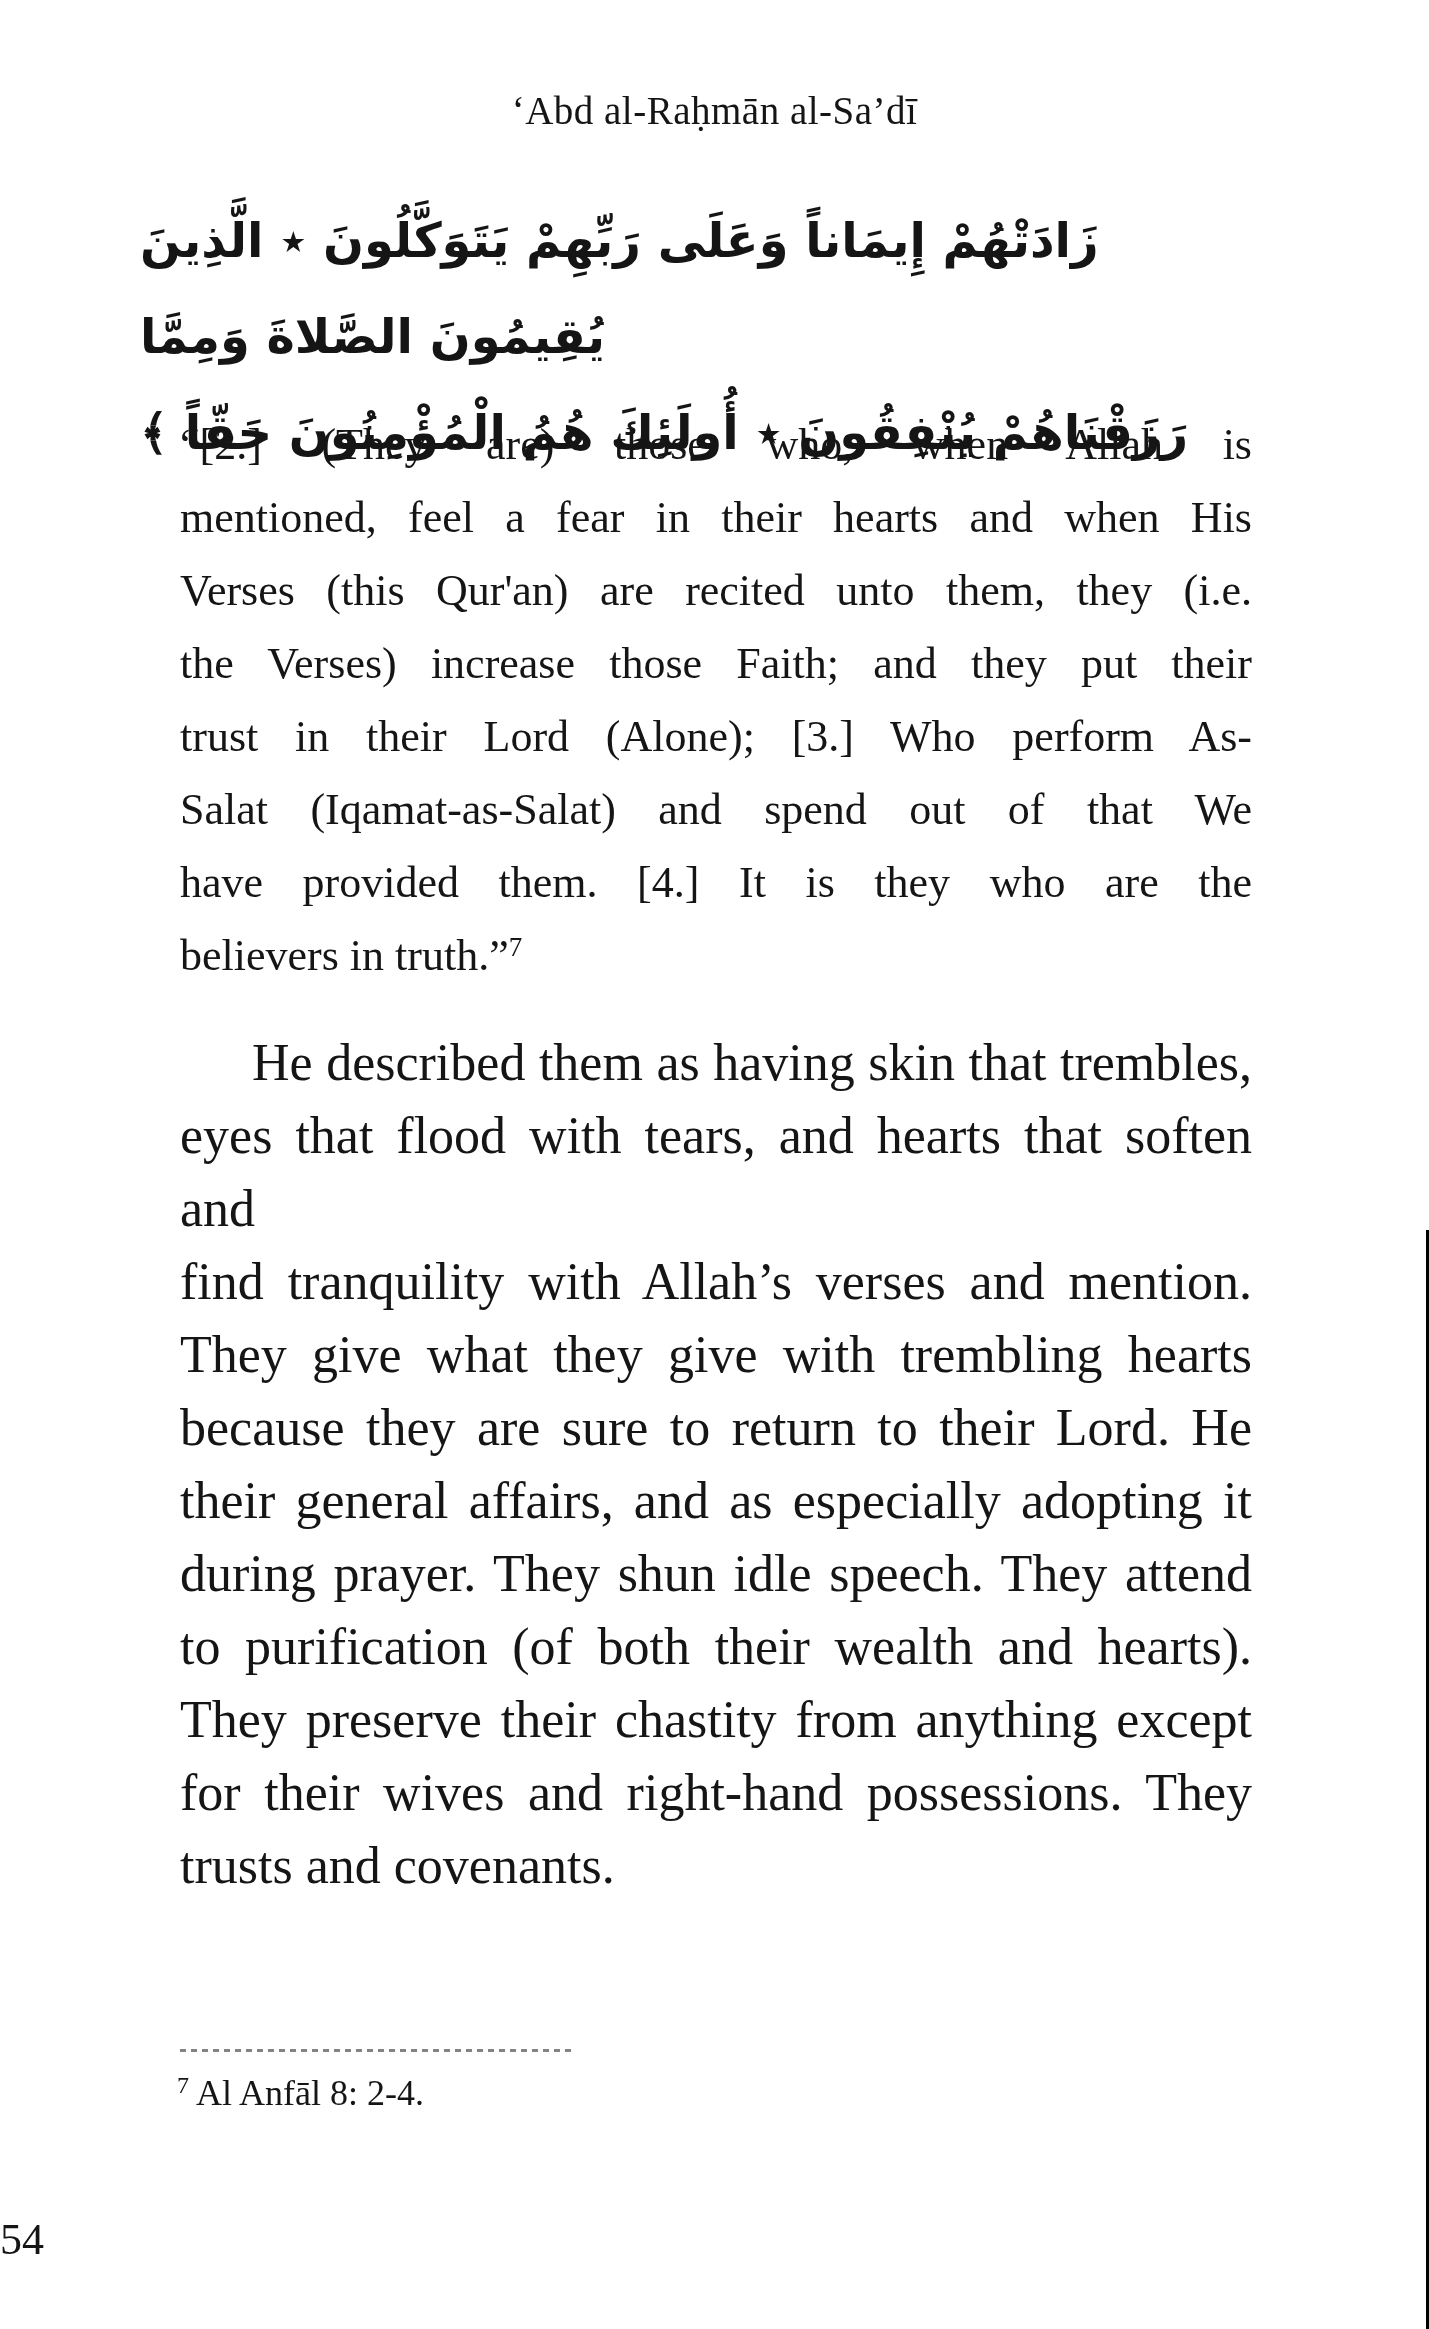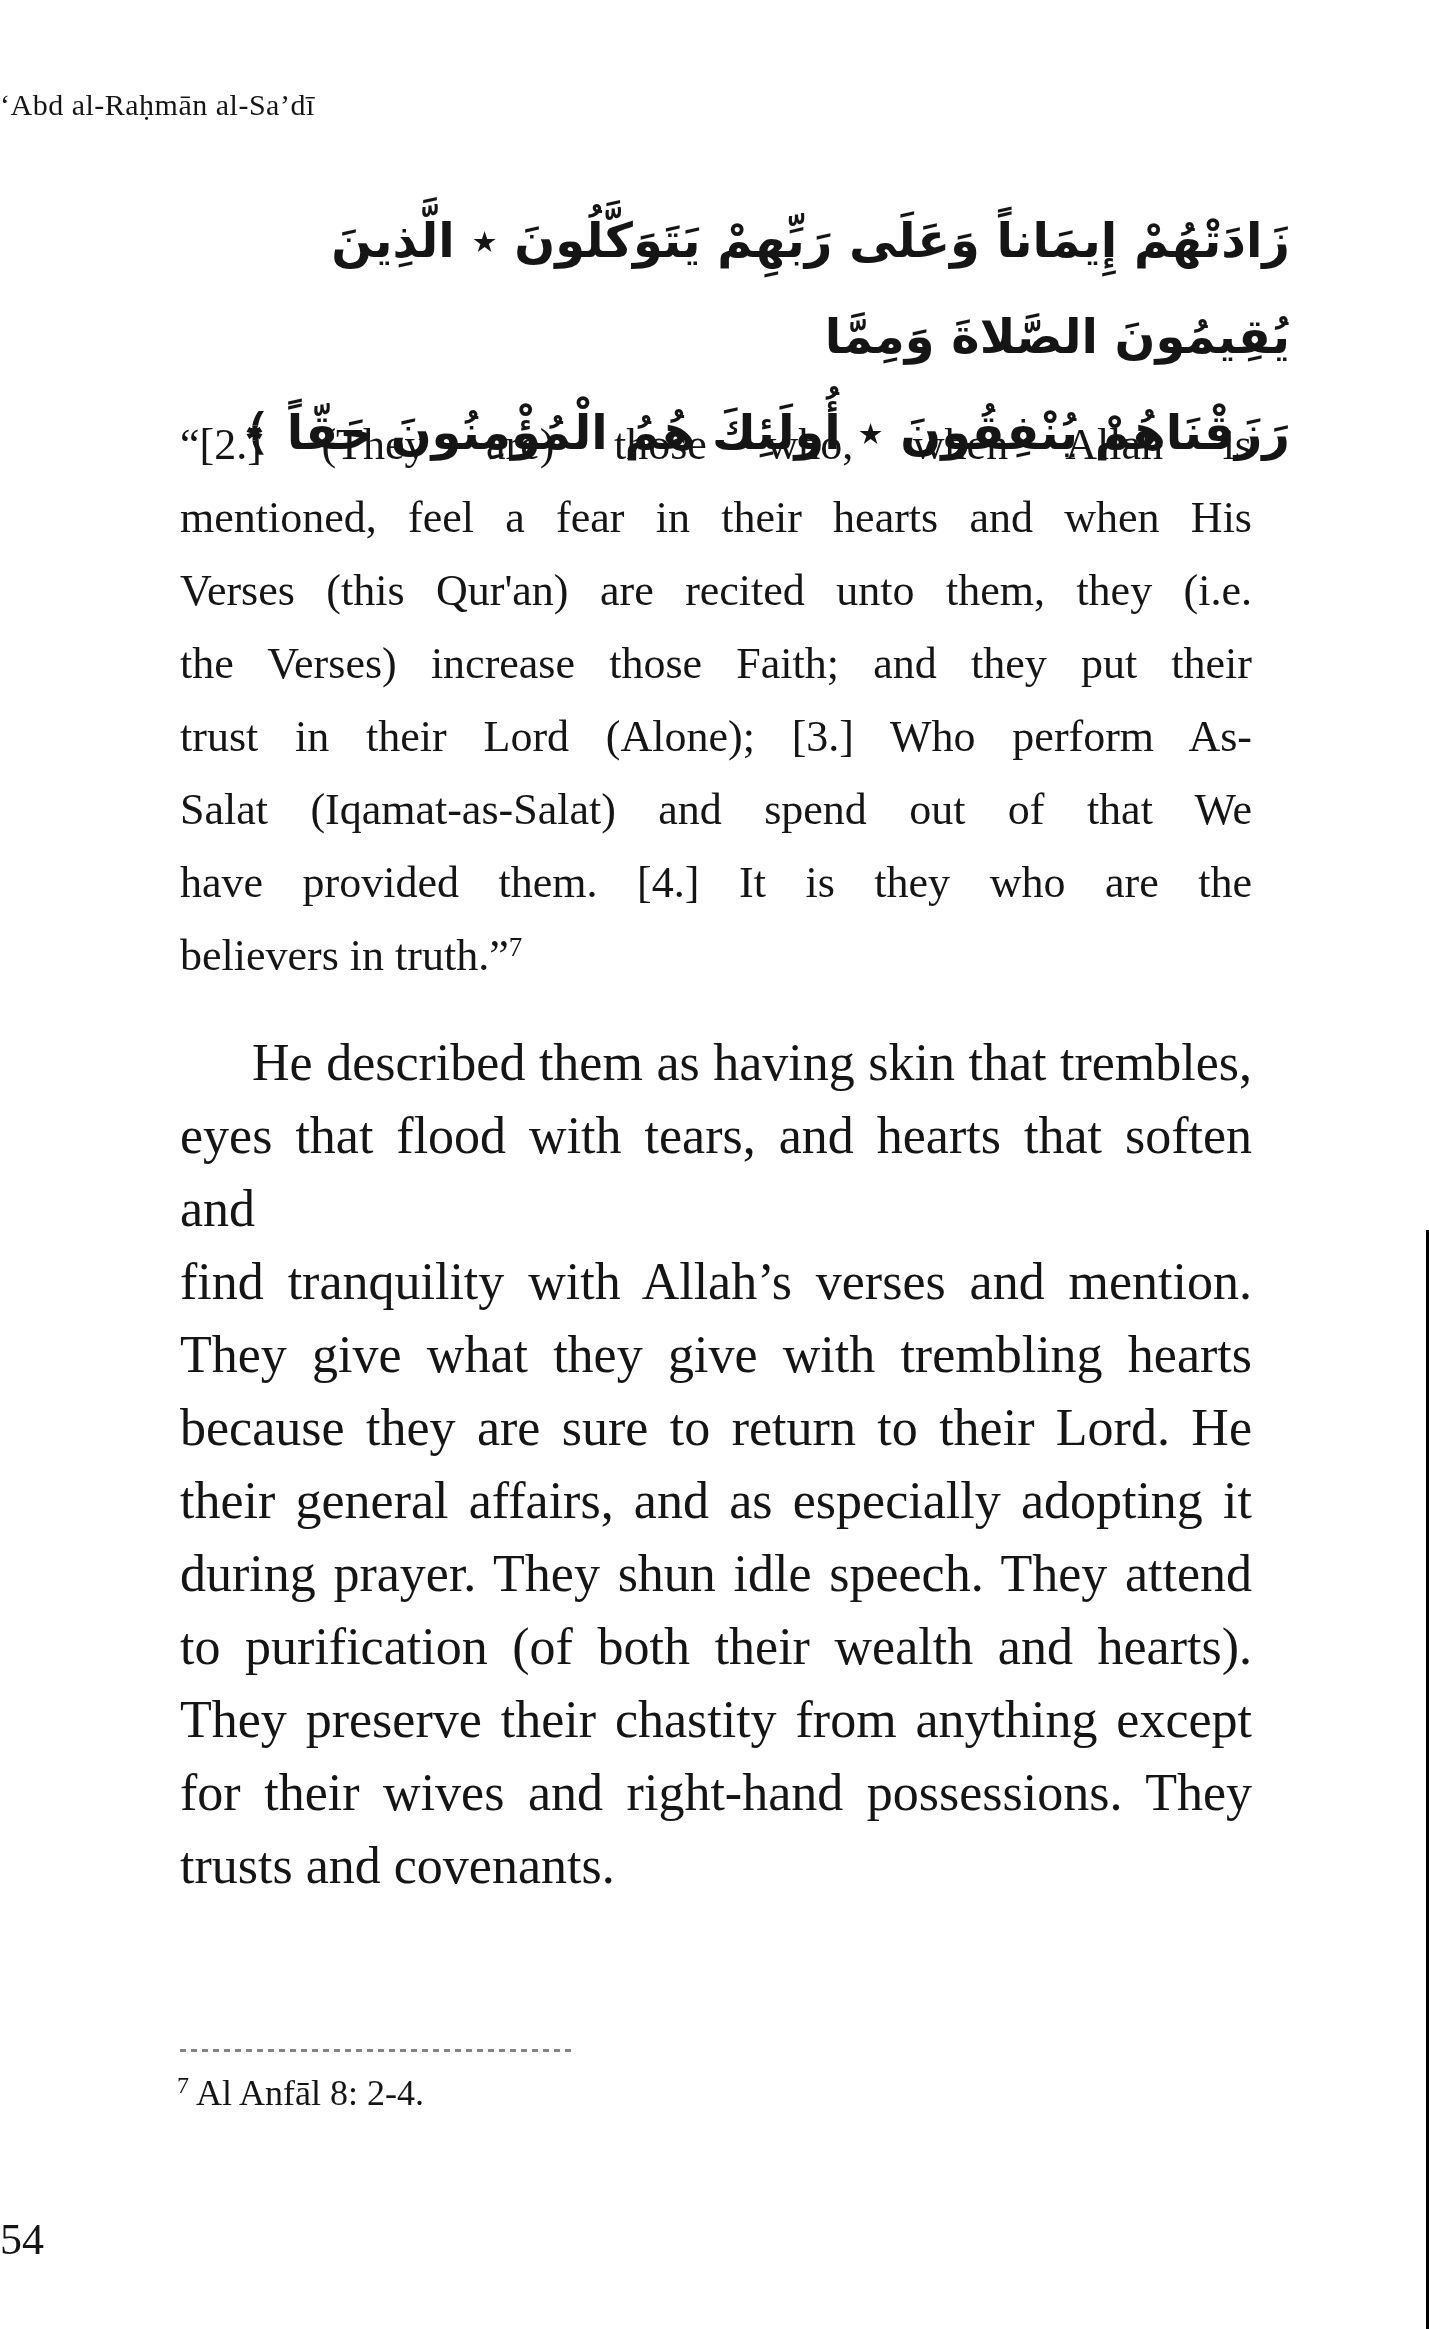--- a/index.html
+++ b/index.html
@@ -11,30 +11,31 @@
     background: #ffffff;
     color: #151515;
     font-family: "Liberation Serif", serif;
     overflow: hidden;
   }
   .header {
     position: absolute;
     top: 88px;
     left: 0;
     width: 100%;
-    font-size: 30px;
+    text-align: center;
+    font-size: 39px;
     letter-spacing: 0.5px;
   }
   .arabic {
     position: absolute;
     top: 192px;
     left: 140px;
     width: 1150px;
     direction: rtl;
-    text-align: right;
+    text-align: left;
     font-family: "DejaVu Sans", sans-serif;
     font-weight: 700;
     font-size: 48px;
     line-height: 96px;
   }
   .quote {
     position: absolute;
     top: 408px;
     left: 180px;
     width: 1072px;

